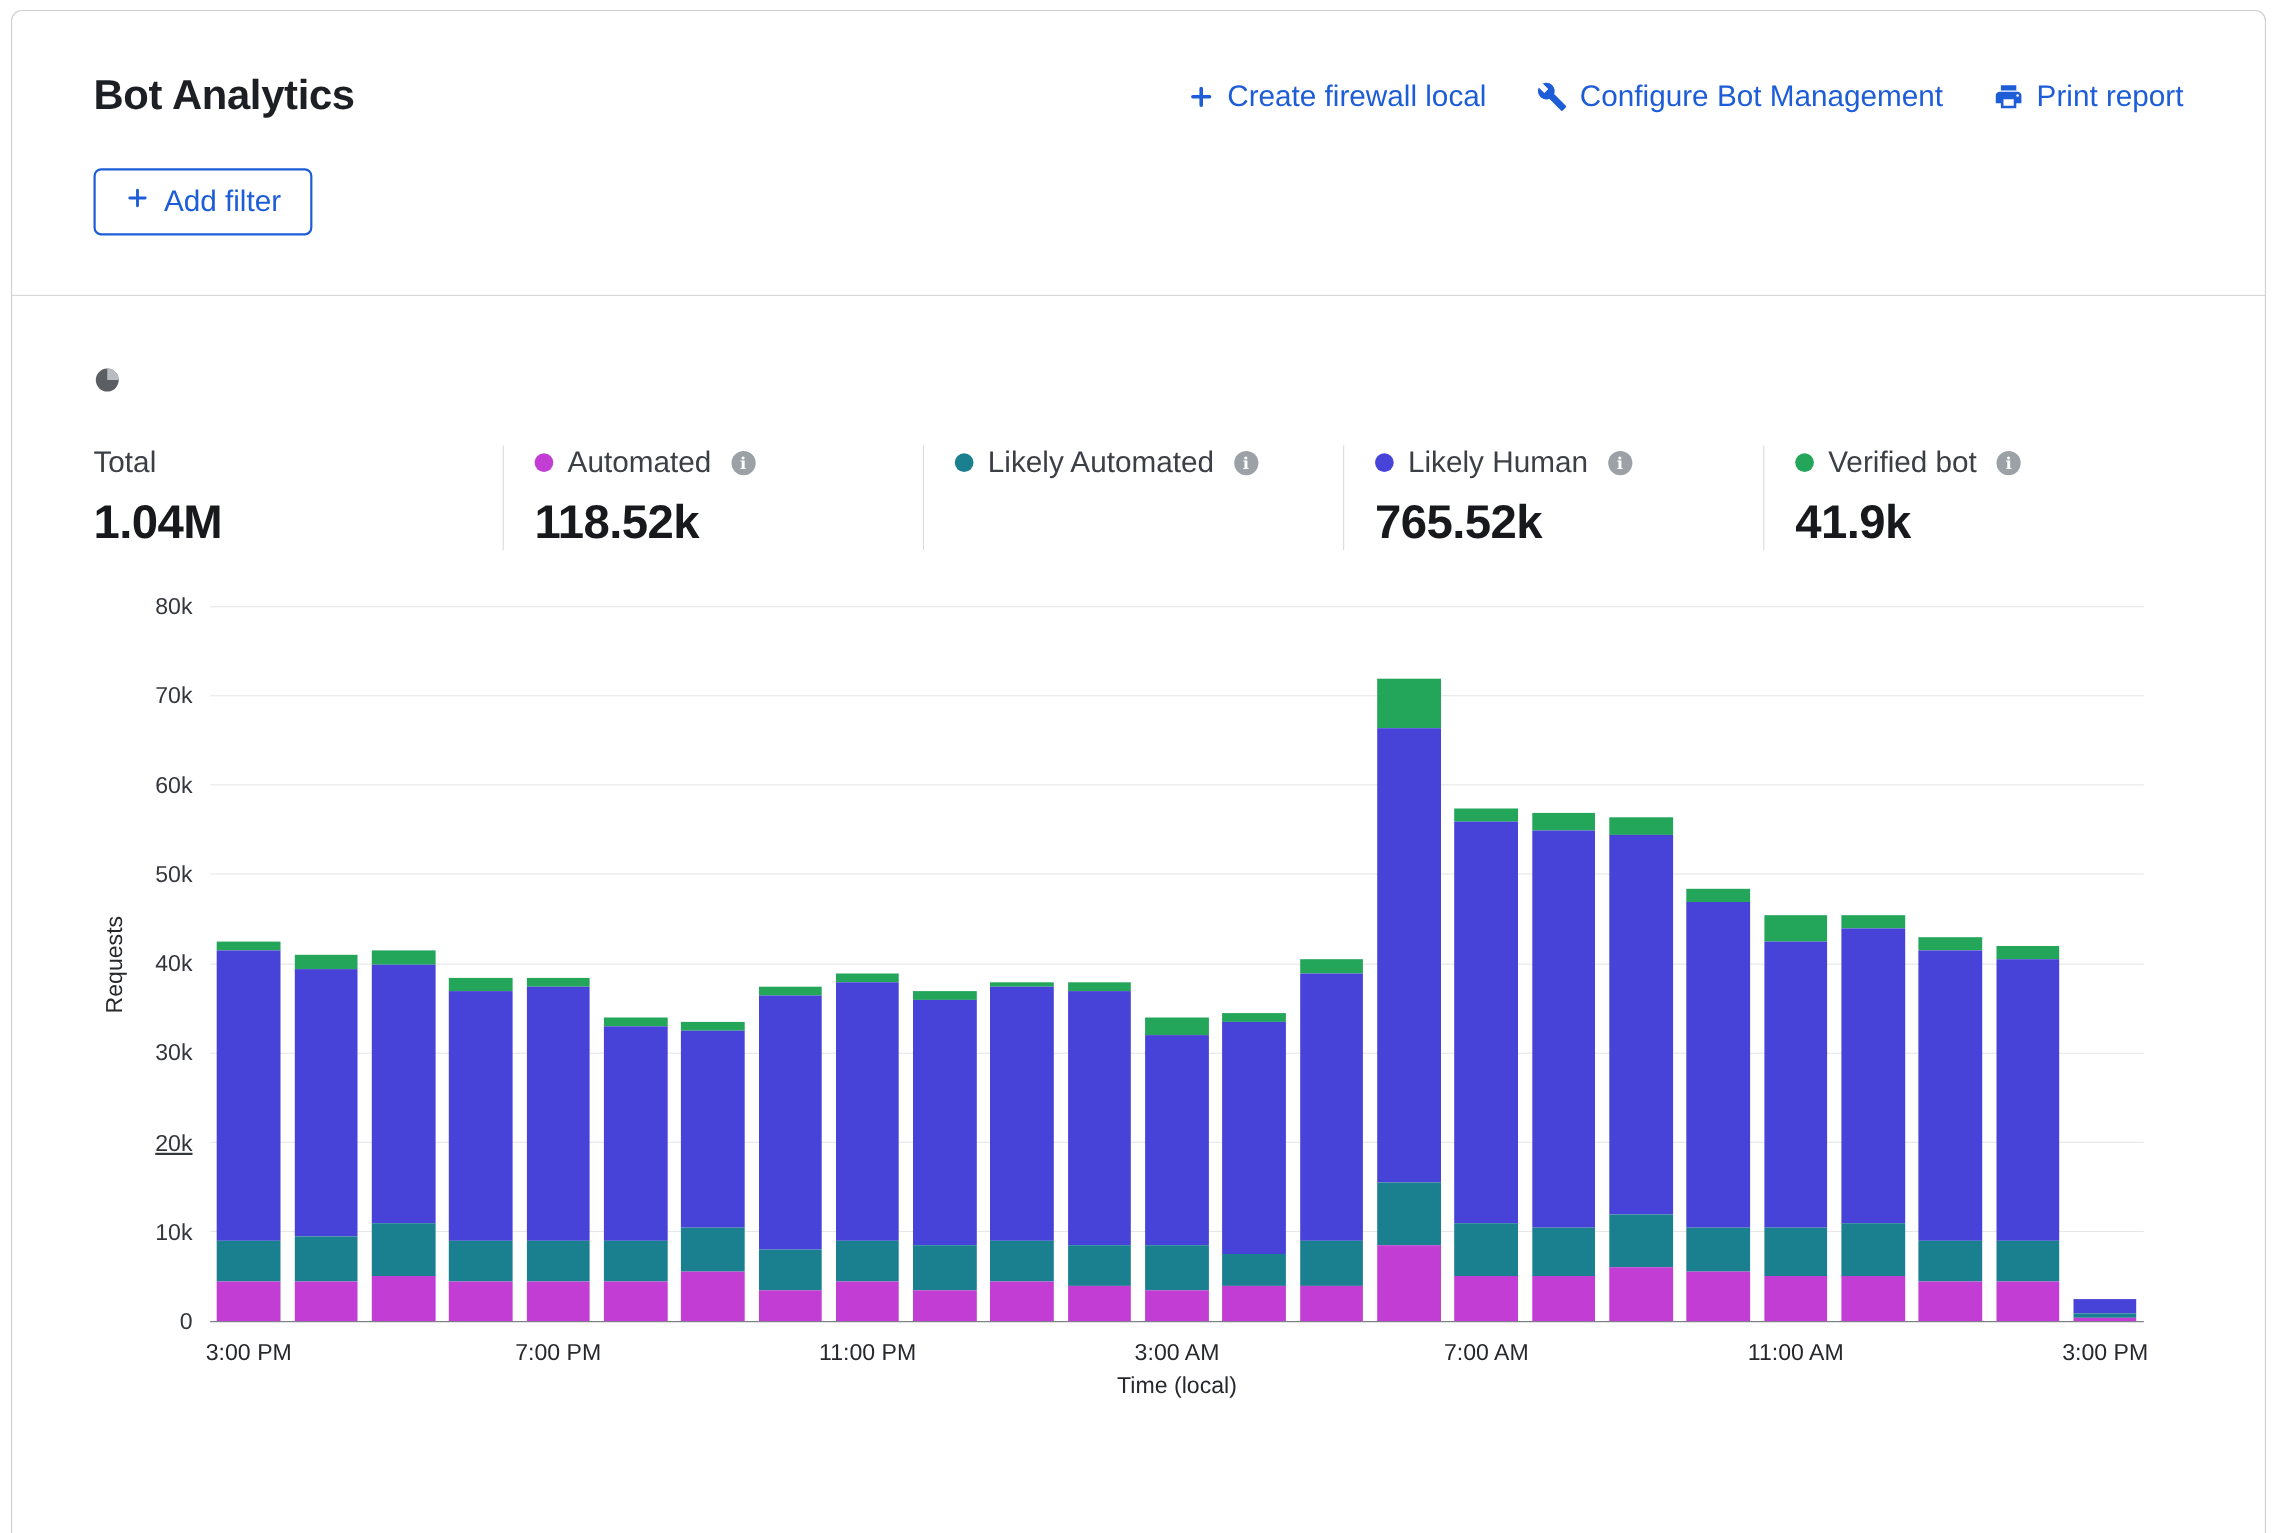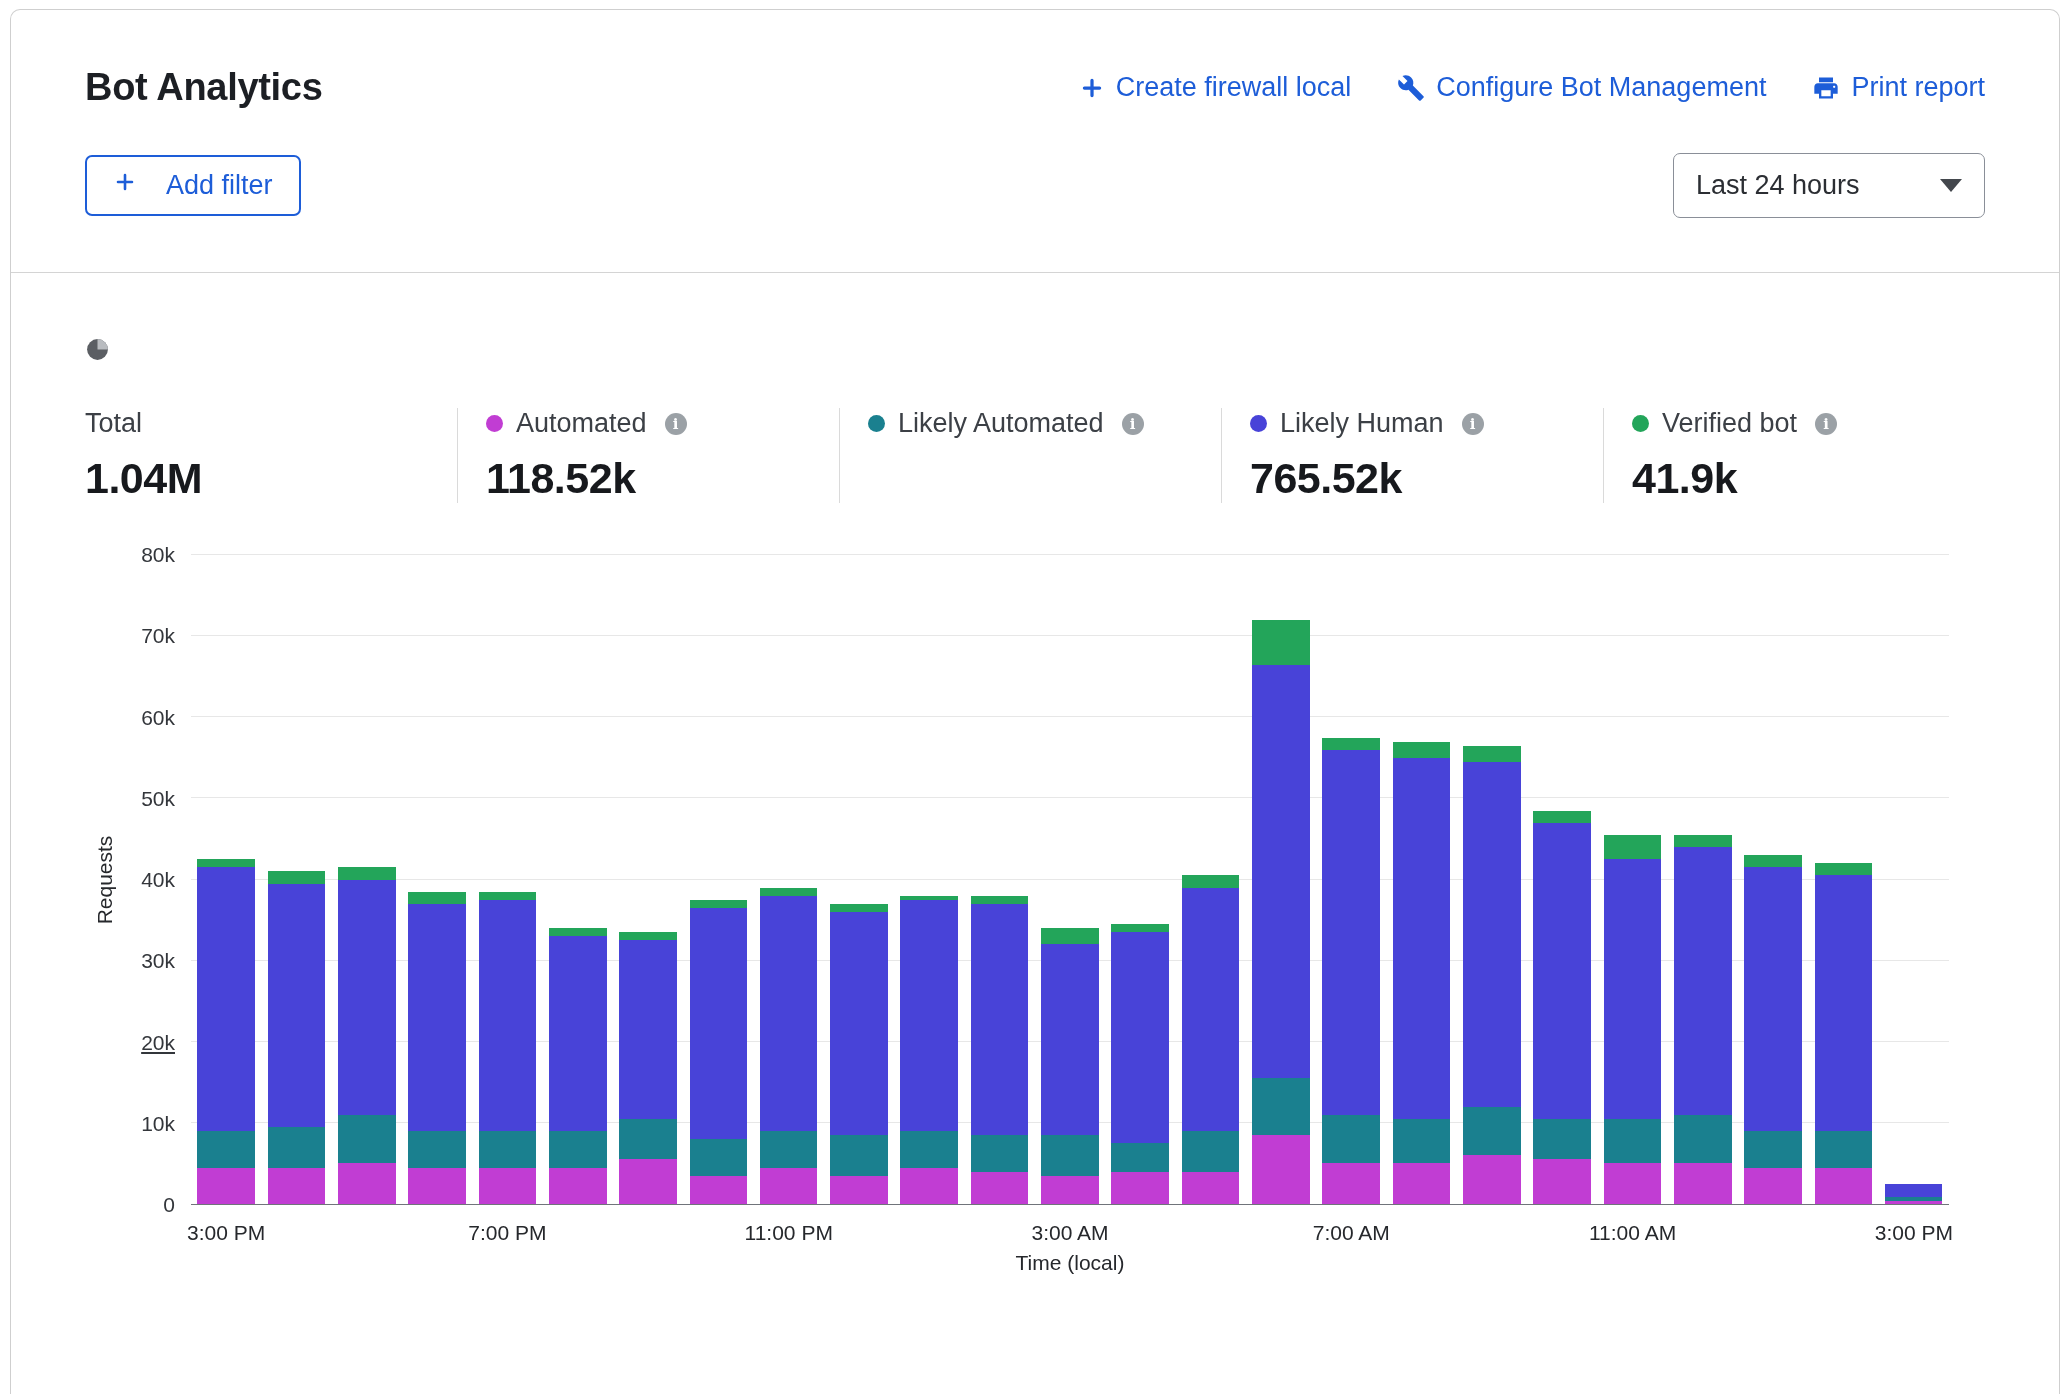--- a/index.html
+++ b/index.html
@@ -21,21 +21,21 @@
   .page-title { font-size: 38px; font-weight: 700; color: #1c1f24; letter-spacing: -0.3px; }
   .header-actions { display: flex; gap: 46px; align-items: center; }
   .action-link {
     display: flex; gap: 11px; align-items: center;
     color: var(--link); font-size: 27px; font-weight: 500;
     text-decoration: none; cursor: pointer; white-space: nowrap;
   }
   .action-link svg { display: block; }
   .filter-row { display: flex; justify-content: space-between; align-items: center; margin-top: 44px; padding-bottom: 54px; }
   .add-filter-btn {
-    display: flex; align-items: center; gap: 29px;
+    display: flex; align-items: center; gap: 12px;
     border: 2px solid var(--link); color: var(--link); background: #fff;
     border-radius: 7px; font-size: 27px; font-weight: 500;
     padding: 13px 26px; cursor: pointer;
     font-family: "Liberation Sans", "DejaVu Sans", sans-serif;
   }
   .time-select {
     width: 312px; border: 1px solid #8a8f98; border-radius: 7px; background: #fff;
     display: flex; align-items: center; justify-content: space-between;
     padding: 16px 22px; font-size: 27px; color: #2b2e33; cursor: pointer;
   }
@@ -128,24 +128,20 @@
     </div>
     <div class="filter-row">
       <button class="add-filter-btn">
         <span>
           <svg width="24" height="24" viewBox="0 0 24 24">
               <path d="M12 5v14M5 12h14" stroke="#1d5dd8" stroke-width="2.6" stroke-linecap="round" fill="none"></path>
             </svg>
         </span>
         <span>Add filter</span>
       </button>
-      <div class="time-select">
-        <span>Last 24 hours</span>
-        <span class="chevron"></span>
-      </div>
     </div>
   </div>
 
   <div class="card-body">
     <div class="section-title-row">
       <span>
         <svg width="25" height="25" viewBox="0 0 24 24">
           <circle cx="12" cy="12" r="10" fill="#5b5e63"></circle>
           <path d="M12 2 A10 10 0 0 1 22 12 L12 12 Z" fill="#b9bcc0"></path>
         </svg>

